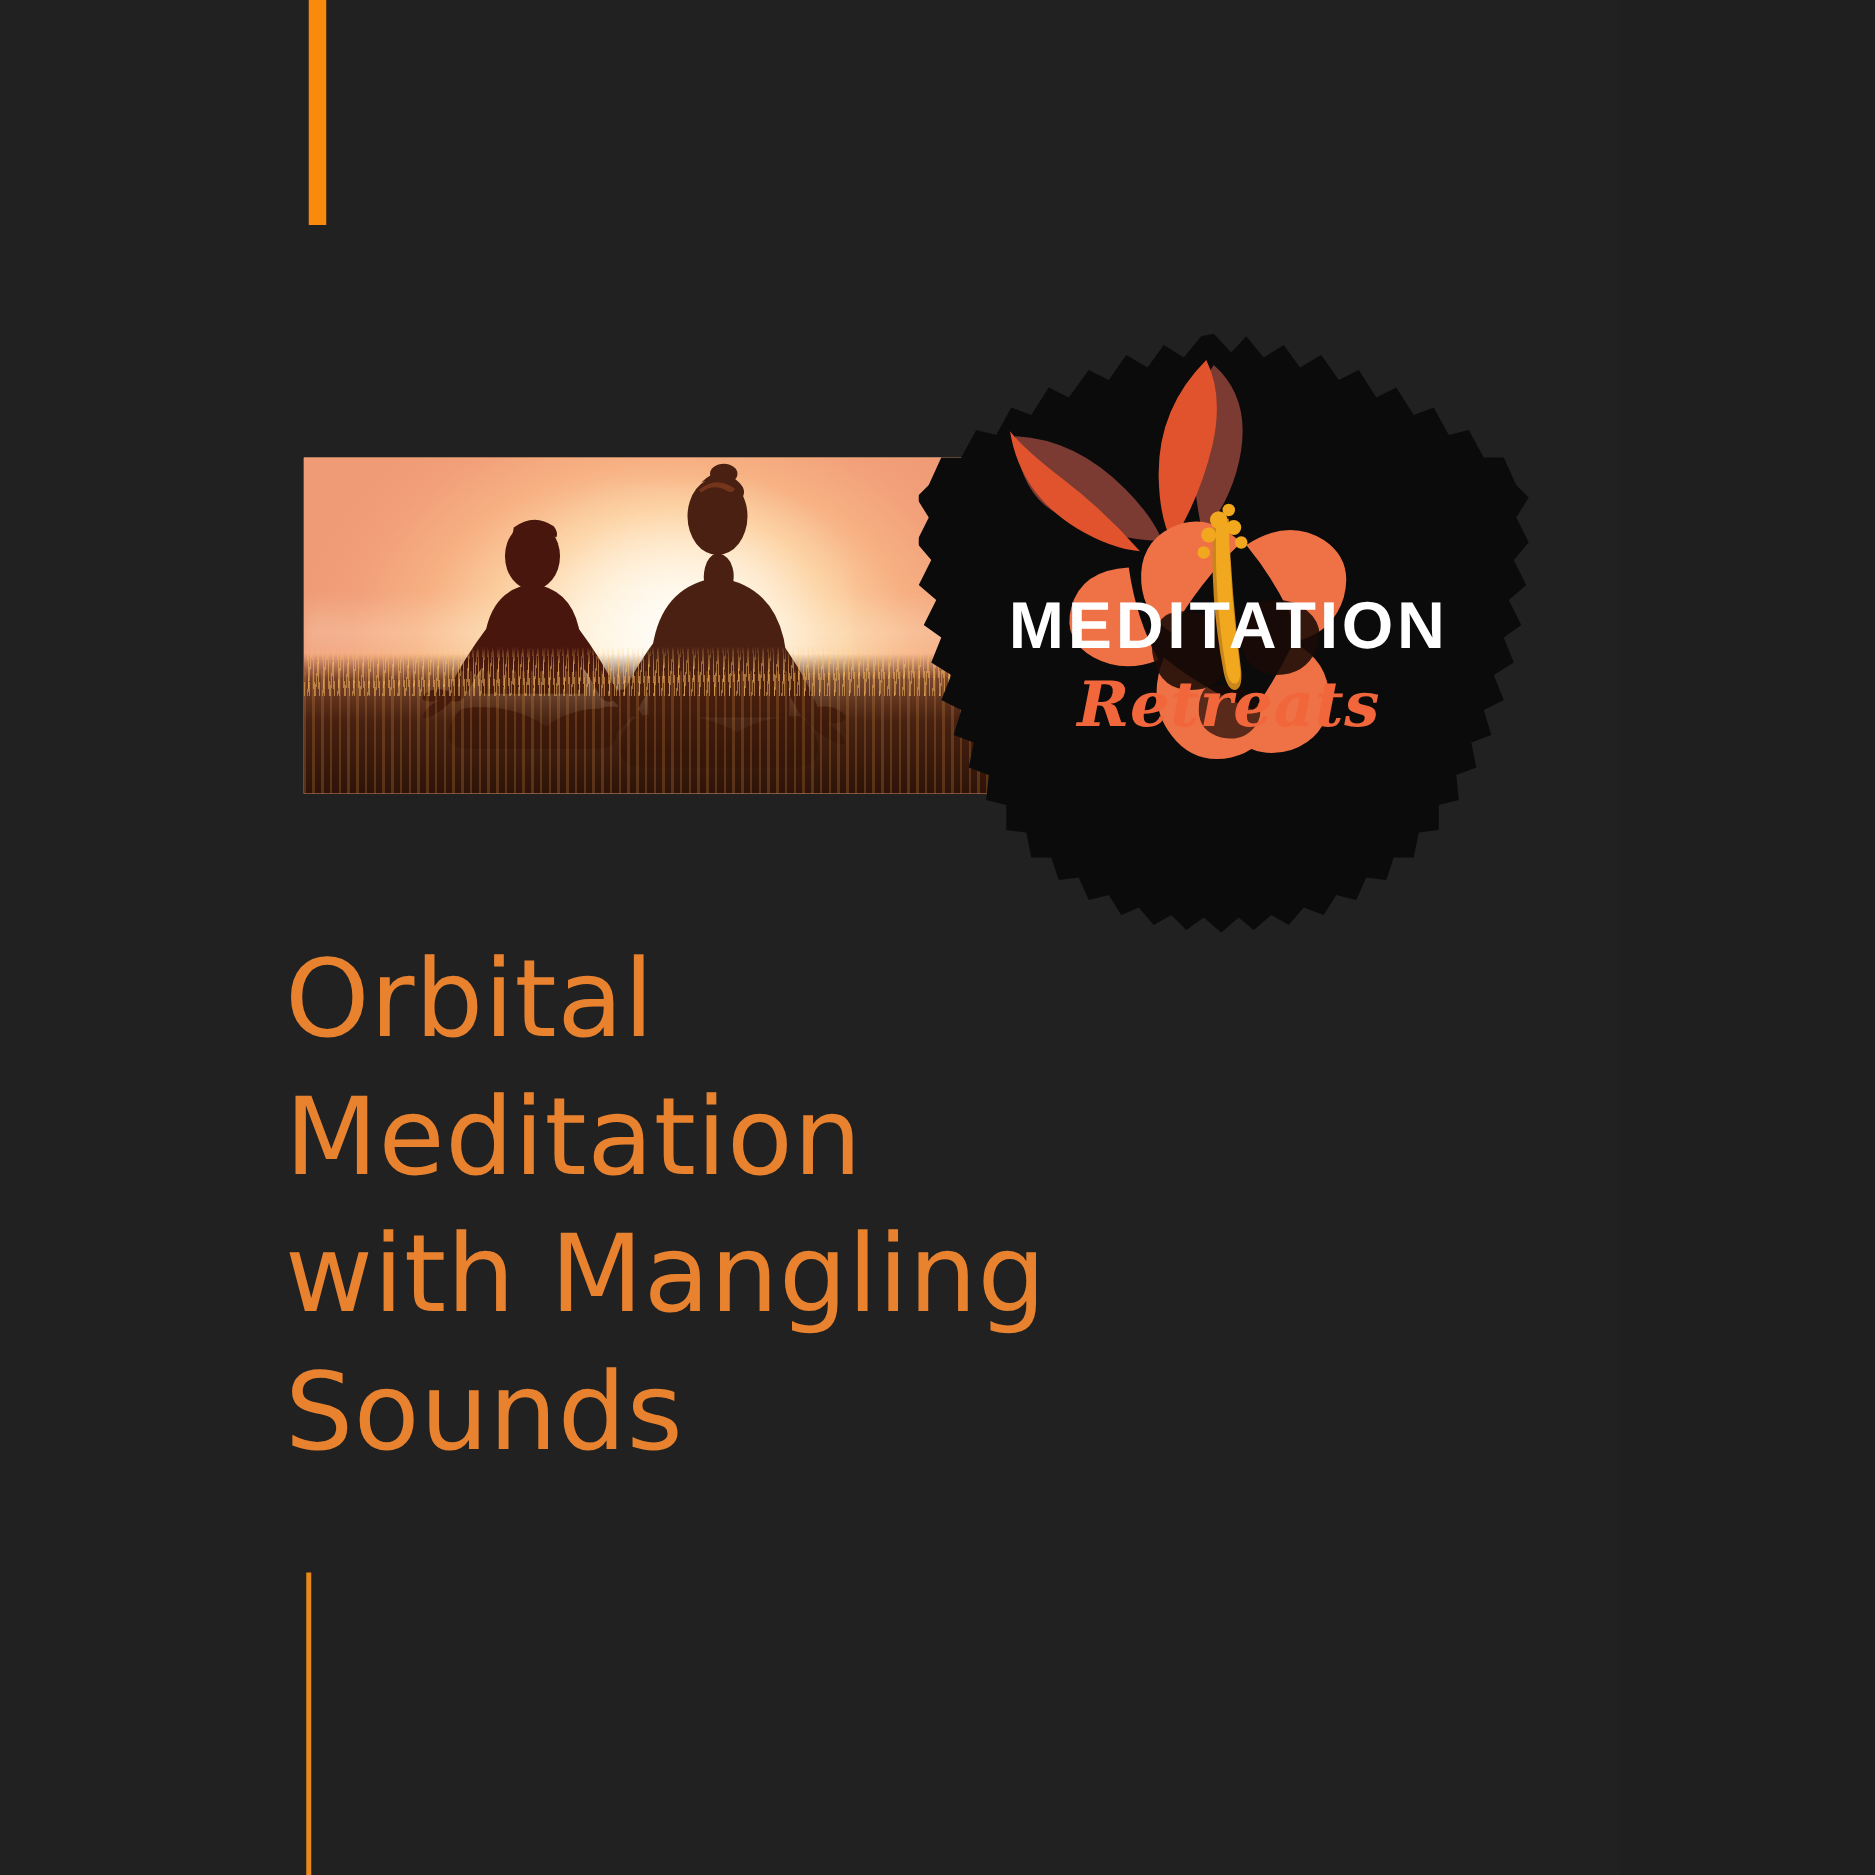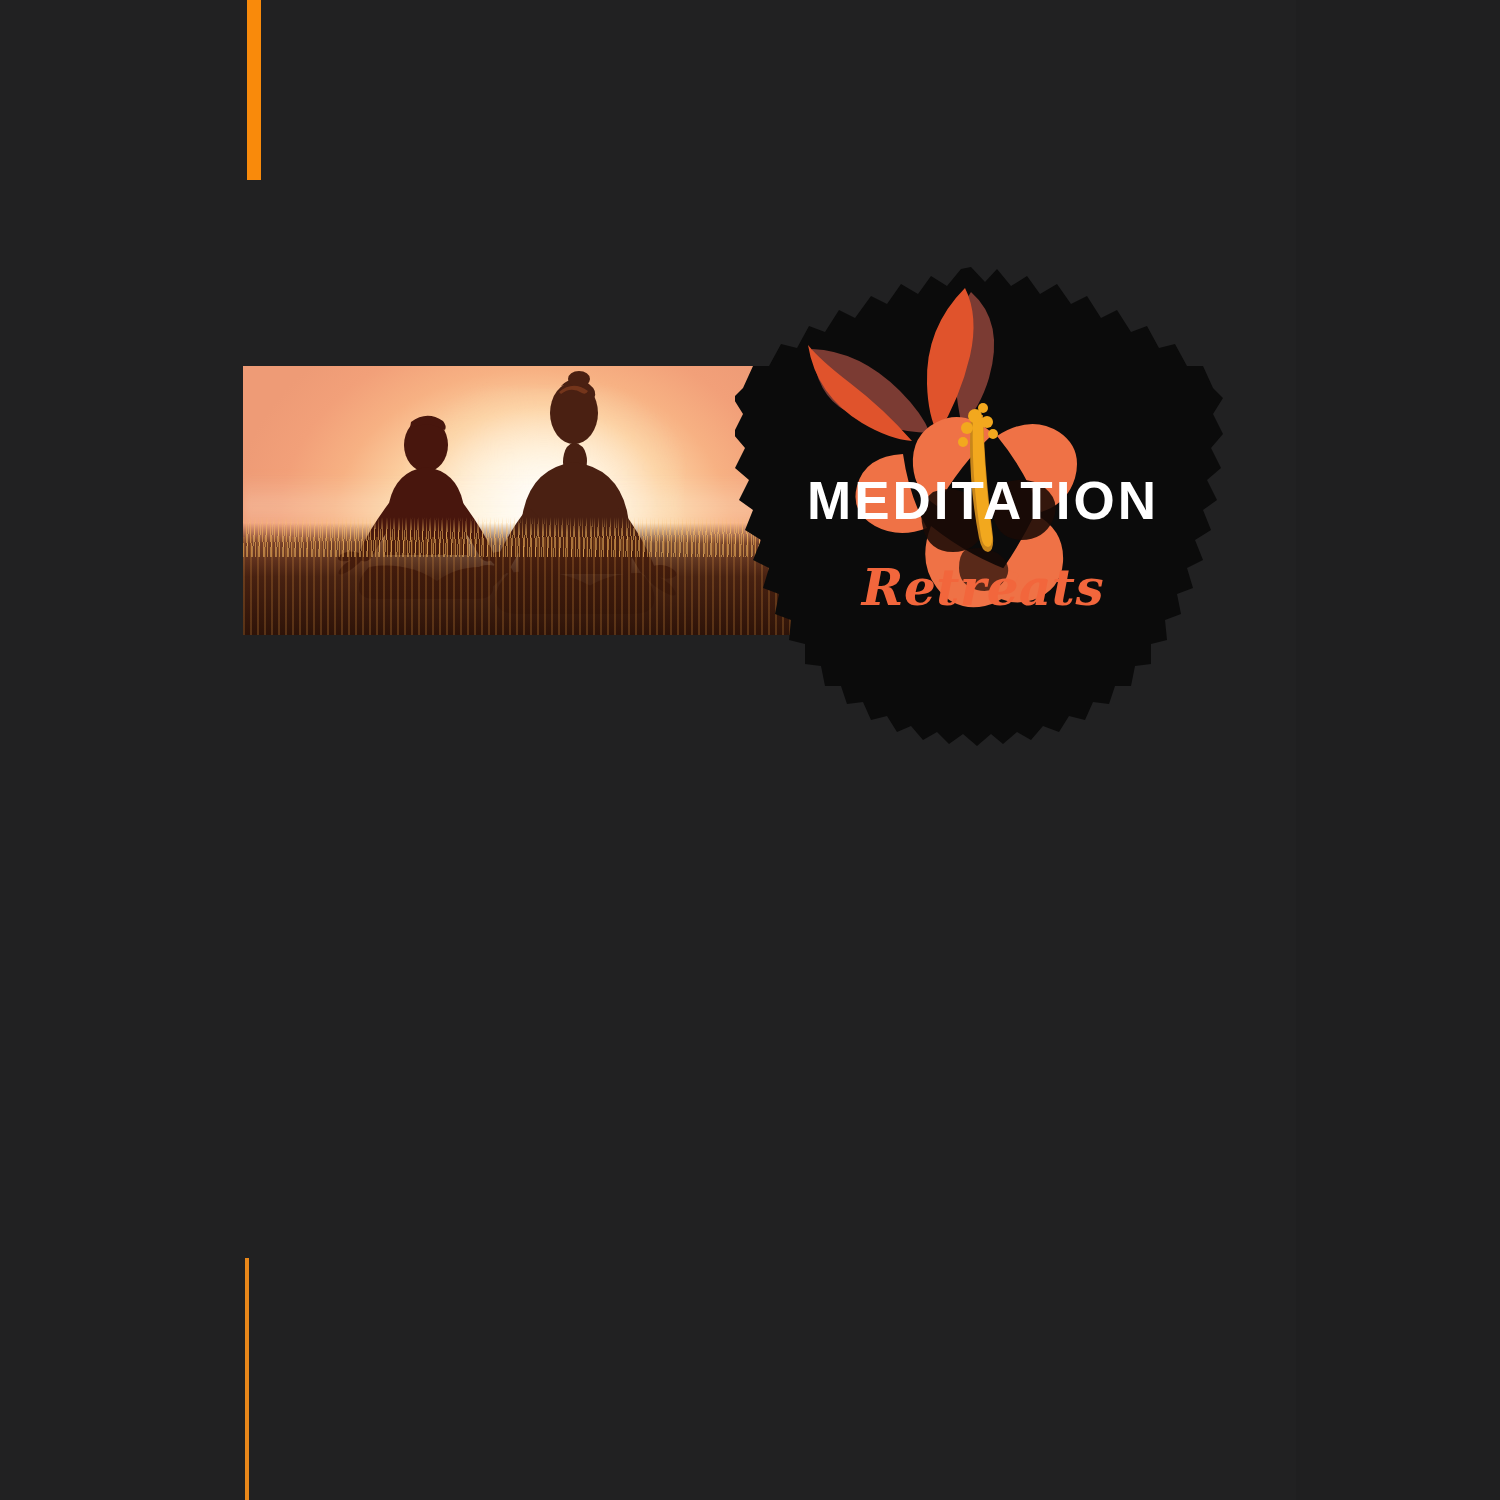--- a/index.html
+++ b/index.html
@@ -133,21 +133,21 @@
   }
   .logo-title {
     color: #FFFFFF;
     font-size: 53px;
     letter-spacing: 3.0px;
     font-weight: bold;
     line-height: 1;
     font-family: "Liberation Sans", sans-serif;
   }
   .logo-sub {
-    margin-top: 36px;
+    margin-top: 12px;
     color: #F2663C;
     font-size: 50px;
     font-style: italic;
     font-weight: bold;
     letter-spacing: 0.5px;
     line-height: 1;
     font-family: "DejaVu Serif", serif;
   }
 
   
@@ -264,14 +264,18 @@
       <circle cx="258" cy="176" r="5" fill="#F2A81E"></circle>
       <circle cx="228" cy="184" r="5" fill="#F2A81E"></circle>
     </svg>
 
     <div class="logo-text-wrap">
       <div class="logo-title">MEDITATION</div>
       <div class="logo-sub">Retreats</div>
     </div>
   </div>
 
+  <div class="headline">Orbital
+Meditation
+with Mangling
+Sounds</div>
 
 </div>
 
 </body></html>

